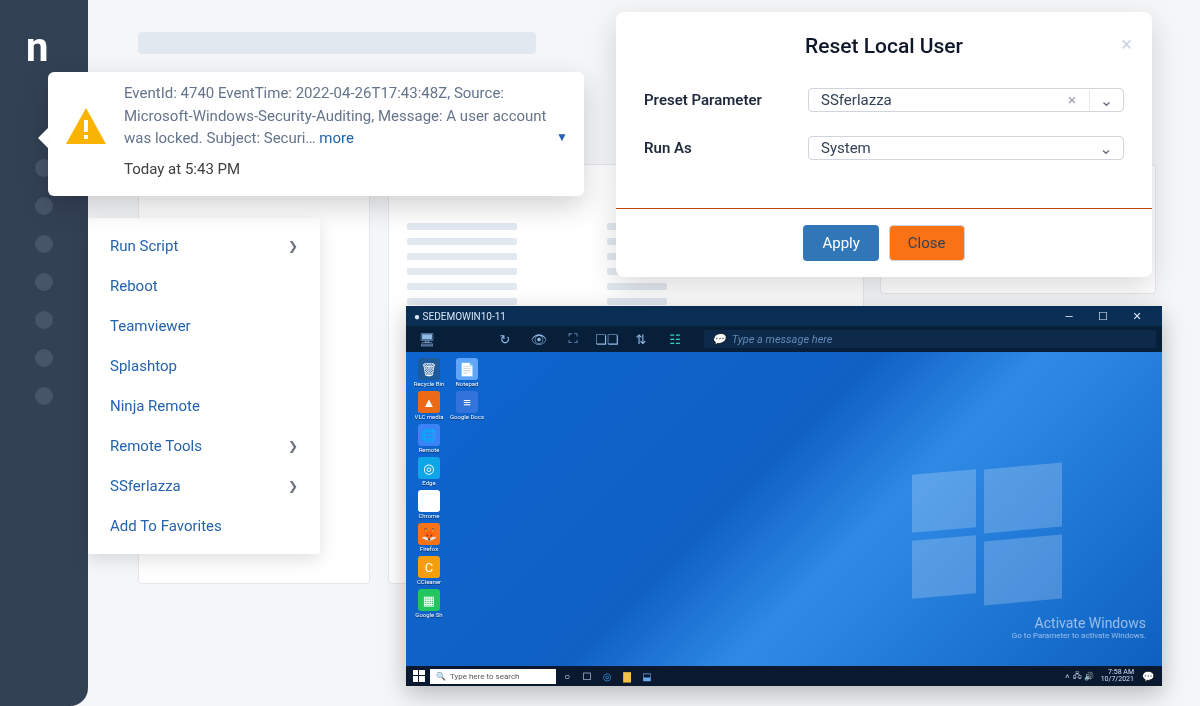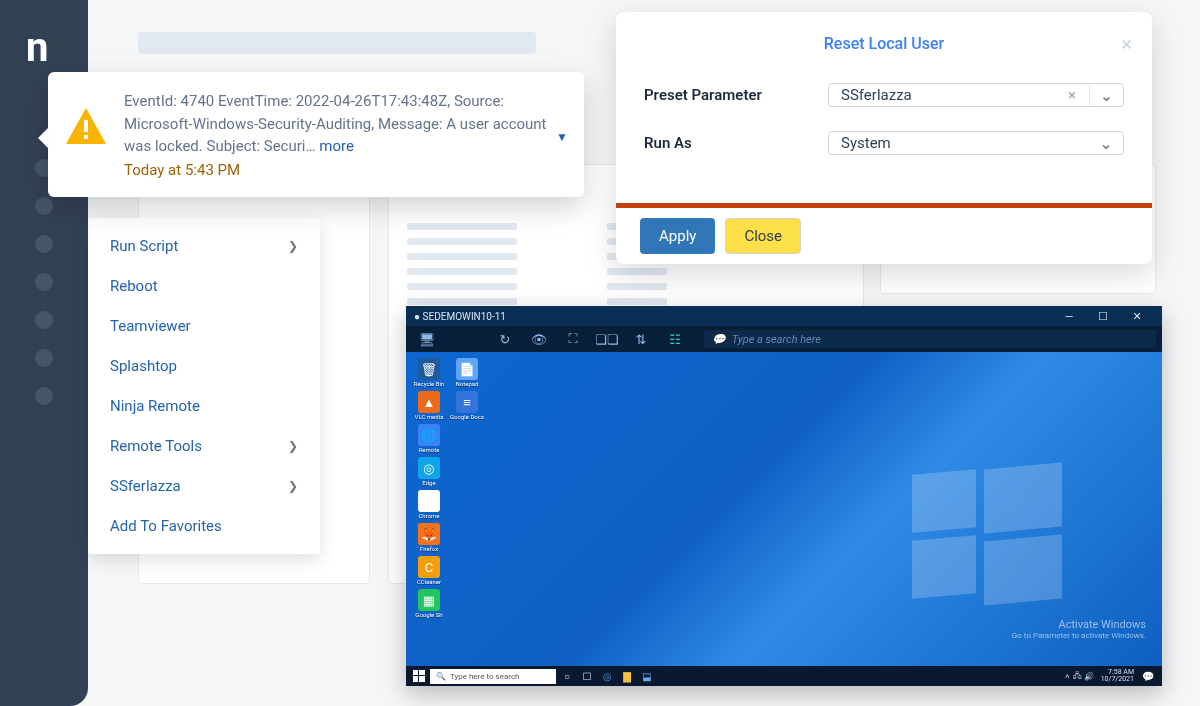--- a/index.html
+++ b/index.html
@@ -9,62 +9,62 @@
   .sidebar-logo { color: #fff; font-size: 40px; font-weight: 700; margin: 24px 0 0 26px; }
   .sidebar-dots { margin-top: 88px; display: flex; flex-direction: column; gap: 20px; align-items: center; }
   .sidebar-dot { width: 18px; height: 18px; border-radius: 50%; background: #475569; }
 
   .placeholder-bar { position: absolute; background: #e2e8f0; border-radius: 4px; }
 
   .context-menu { position: absolute; left: 88px; top: 218px; width: 232px; background: #fff; border-radius: 2px; box-shadow: 0 6px 18px rgba(0,0,0,.12); padding: 8px 0; z-index: 40; }
   .context-item { display: flex; align-items: center; justify-content: space-between; padding: 11px 22px; font-size: 15px; color: #2563af; cursor: pointer; gap: 16px; }
   .context-item .chev { color: #6b7280; font-size: 12px; }
 
-  .alert-tip { position: absolute; left: 48px; top: 72px; width: 536px; background: #fff; border-radius: 6px; box-shadow: 0 10px 28px rgba(0,0,0,.18); padding: 18px 24px 18px 76px; z-index: 60; }
+  .alert-tip { position: absolute; left: 48px; top: 72px; width: 536px; background: #fff; border-radius: 6px; box-shadow: 0 10px 28px rgba(0,0,0,.18); padding: 10px 24px 18px 76px; z-index: 60; }
   .alert-tip::before { content: ""; position: absolute; left: -10px; top: 56px; width: 0; height: 0; border-top: 10px solid transparent; border-bottom: 10px solid transparent; border-right: 10px solid #fff; filter: drop-shadow(-2px 0 2px rgba(0,0,0,.08)); }
   .alert-icon { position: absolute; left: 18px; top: 36px; width: 40px; height: 36px; }
   .alert-icon svg { width: 100%; height: 100%; }
   .alert-body { font-size: 15px; color: #64748b; line-height: 1.5; }
   .alert-more { color: #2563af; cursor: pointer; }
-  .alert-time { font-size: 15px; color: #a16207; margin-top: 3px; }
+  .alert-time { font-size: 15px; color: #404040; margin-top: 10px; }
   .alert-caret { position: absolute; right: 16px; top: 58px; color: #2563af; font-size: 12px; cursor: pointer; }
 
   .modal { position: absolute; left: 616px; top: 12px; width: 536px; background: #fff; border-radius: 8px; box-shadow: 0 10px 30px rgba(0,0,0,.15); z-index: 70; }
   .modal-hd { padding: 22px 28px 12px; text-align: center; position: relative; }
-  .modal-title { font-size: 16px; color: #3b82f6; font-weight: 500; }
+  .modal-title { font-size: 21px; color: #0f172a; font-weight: 500; }
   .modal-close { position: absolute; right: 20px; top: 20px; font-size: 20px; color: #cbd5e1; cursor: pointer; }
   .modal-body { padding: 18px 28px 24px; }
-  .form-row { display: flex; align-items: center; margin-bottom: 24px; gap: 20px; }
+  .form-row { display: flex; align-items: center; margin-bottom: 24px; }
   .form-label { width: 130px; font-size: 15px; color: #1e293b; font-weight: 600; }
   .combo { flex: 1; display: flex; border: 1px solid #d1d5db; border-radius: 4px; height: 24px; align-items: center; margin-left: 34px; }
   .combo-val { flex: 1; padding: 0 12px; font-size: 15px; color: #334155; }
   .combo-clear { width: 34px; text-align: center; color: #9ca3af; cursor: pointer; font-size: 15px; }
   .combo-caret { width: 34px; border-left: 1px solid #e5e7eb; text-align: center; color: #6b7280; cursor: pointer; }
-  .modal-ft { border-top: 5px solid #c2410c; padding: 10px 24px; display: flex; justify-content: flex-start; gap: 10px; }
+  .modal-ft { border-top: 1px solid #c2410c; padding: 16px 24px; display: flex; justify-content: center; gap: 10px; }
   .btn { padding: 8px 18px; border-radius: 4px; font-size: 15px; cursor: pointer; border: 1px solid transparent; }
   .btn-primary { background: #3177b8; color: #fff; }
-  .btn-default { background: #fde047; color: #334155; border-color: #d1d5db; }
+  .btn-default { background: #f97316; color: #334155; border-color: #d1d5db; }
 
   .remote-window { position: absolute; left: 406px; top: 306px; width: 756px; height: 380px; background: #174a8b; border-radius: 2px; box-shadow: 0 8px 24px rgba(0,0,0,.25); z-index: 50; }
   .rw-title { height: 20px; background: #0a2e54; color: #d9e6f5; font-size: 10px; padding: 3px 8px; display: flex; align-items: center; justify-content: space-between; }
   .rw-title-btns { display: flex; gap: 0; }
   .rw-tb { width: 34px; height: 20px; display: flex; align-items: center; justify-content: center; color: #d9e6f5; cursor: pointer; font-size: 11px; }
   .rw-toolbar { height: 26px; background: #081f3a; display: flex; align-items: center; padding: 0 6px; gap: 4px; }
   .rw-tool { width: 30px; height: 20px; display: flex; align-items: center; justify-content: center; color: #8fb9e6; font-size: 13px; cursor: pointer; }
   .rw-tool.on { color: #2dd4bf; }
   .rw-msg { flex: 1; background: #0d2a4a; border-radius: 2px; height: 18px; color: #6089b6; font-size: 11px; font-style: italic; padding: 1px 8px; margin-left: 10px; display: flex; align-items: center; gap: 6px; }
   .rw-desktop { position: relative; height: 314px; background: linear-gradient(135deg, #0d66d0 0%, #1060c4 44%, #2f8ae6 60%, #0d60c0 100%); overflow: hidden; }
   .winlogo { position: absolute; right: 100px; top: 110px; width: 150px; height: 140px; opacity: .35; }
   .winlogo .pane { position: absolute; background: rgba(255,255,255,.6); }
   .winlogo .p1 { left: 0; top: 10px; width: 64px; height: 58px; transform: skewY(-5deg); }
   .winlogo .p2 { left: 72px; top: 4px; width: 78px; height: 64px; transform: skewY(-5deg); }
   .winlogo .p3 { left: 0; top: 76px; width: 64px; height: 58px; transform: skewY(-5deg); }
   .winlogo .p4 { left: 72px; top: 76px; width: 78px; height: 64px; transform: skewY(-5deg); }
   .activate { position: absolute; right: 16px; bottom: 26px; color: rgba(255,255,255,.55); text-align: right; }
-  .activate .l1 { font-size: 11px; }
+  .activate .l1 { font-size: 14px; }
   .activate .l2 { font-size: 8px; }
   .di-col { position: absolute; left: 8px; top: 6px; display: flex; flex-direction: column; gap: 4px; }
   .di { width: 30px; display: flex; flex-direction: column; align-items: center; cursor: pointer; }
   .di-ic { width: 22px; height: 22px; border-radius: 3px; display: flex; align-items: center; justify-content: center; font-size: 13px; color: #fff; }
   .di-lb { font-size: 6px; color: #fff; text-shadow: 0 1px 1px rgba(0,0,0,.6); white-space: nowrap; max-width: 40px; overflow: hidden; }
   .di-row2 { position: absolute; left: 46px; top: 6px; display: flex; flex-direction: column; gap: 4px; }
 
   .rw-taskbar { height: 20px; background: #0a1830; display: flex; align-items: center; padding: 0 4px; gap: 2px; }
   .tb-start { width: 18px; height: 16px; display: flex; align-items: center; justify-content: center; cursor: pointer; }
   .tb-start svg { width: 12px; height: 12px; }
@@ -205,21 +205,21 @@
     <div class="rw-tool">🖥</div>
     <div style="width:40px"></div>
     <div class="rw-tool">↻</div>
     <div class="rw-tool">👁</div>
     <div class="rw-tool">⛶</div>
     <div class="rw-tool">❏❏</div>
     <div class="rw-tool">⇅</div>
     <div class="rw-tool on">☷</div>
     <div class="rw-msg">
       <span>💬</span>
-      <span>Type a search here</span>
+      <span>Type a message here</span>
     </div>
   </div>
   <div class="rw-desktop">
     <div class="winlogo">
       <div class="pane p1"></div>
         <div class="pane p2"></div>
         <div class="pane p3"></div>
         <div class="pane p4"></div>
     </div>
     <div class="activate">

